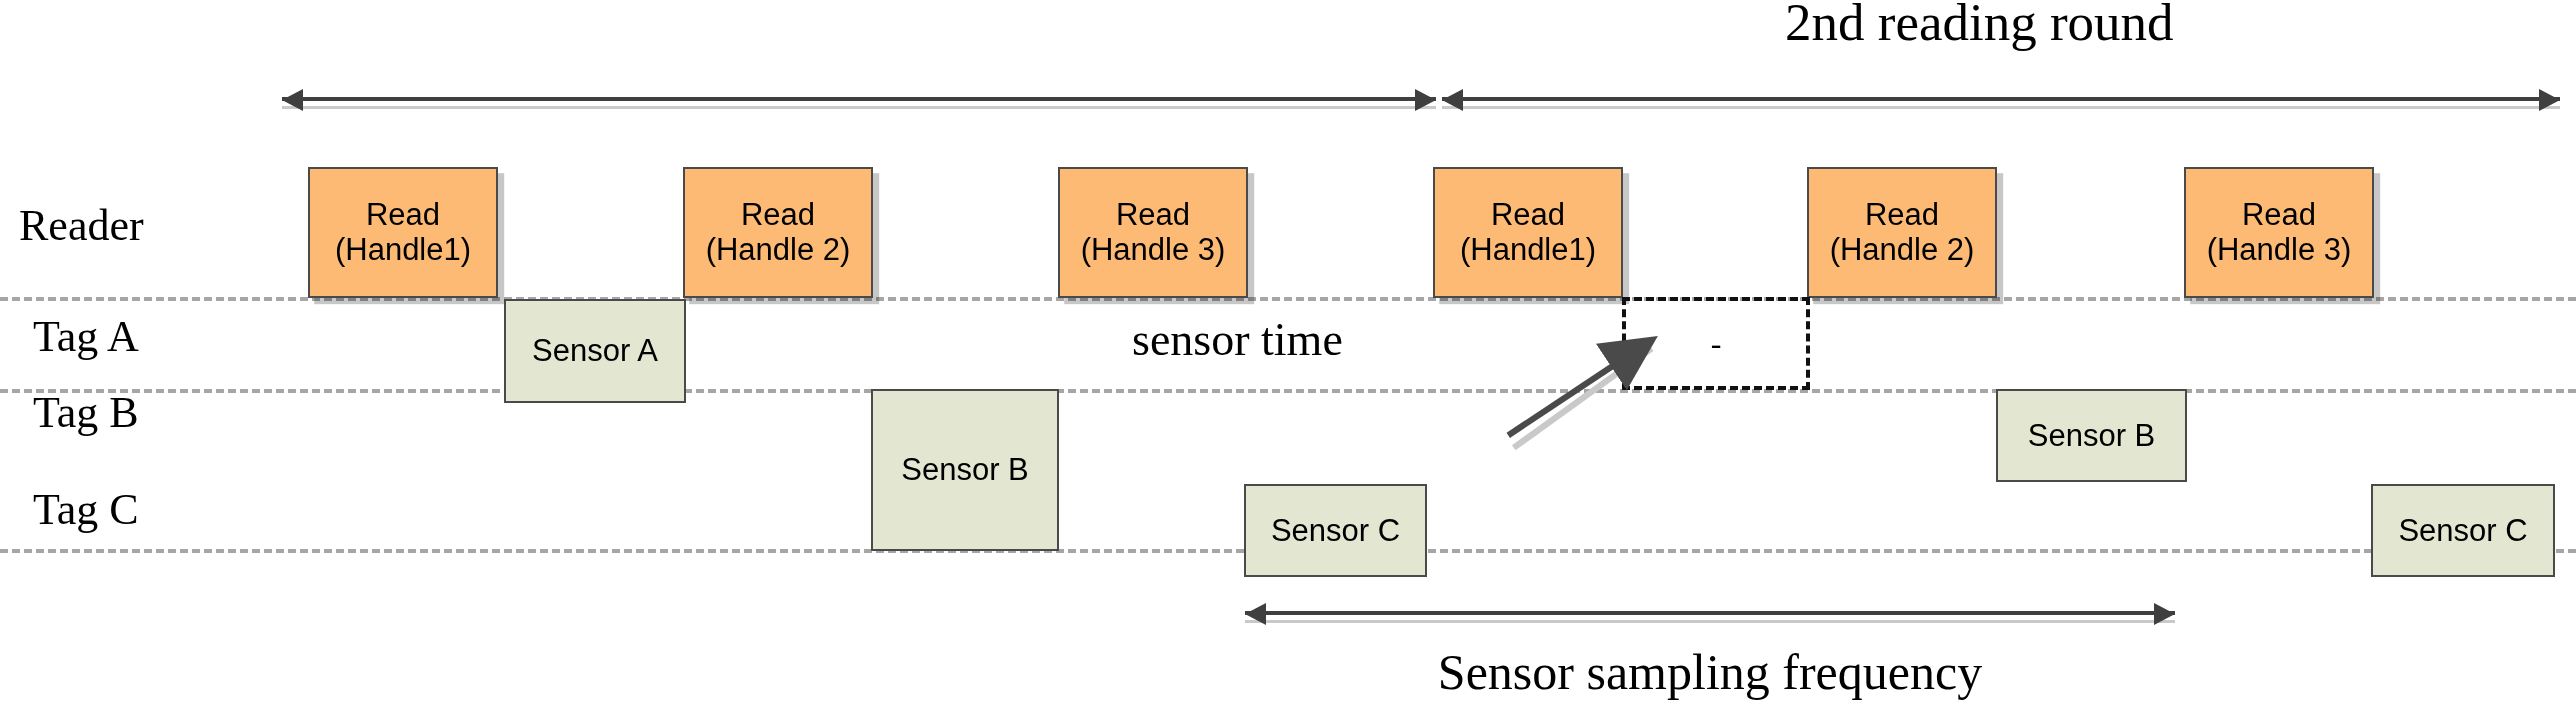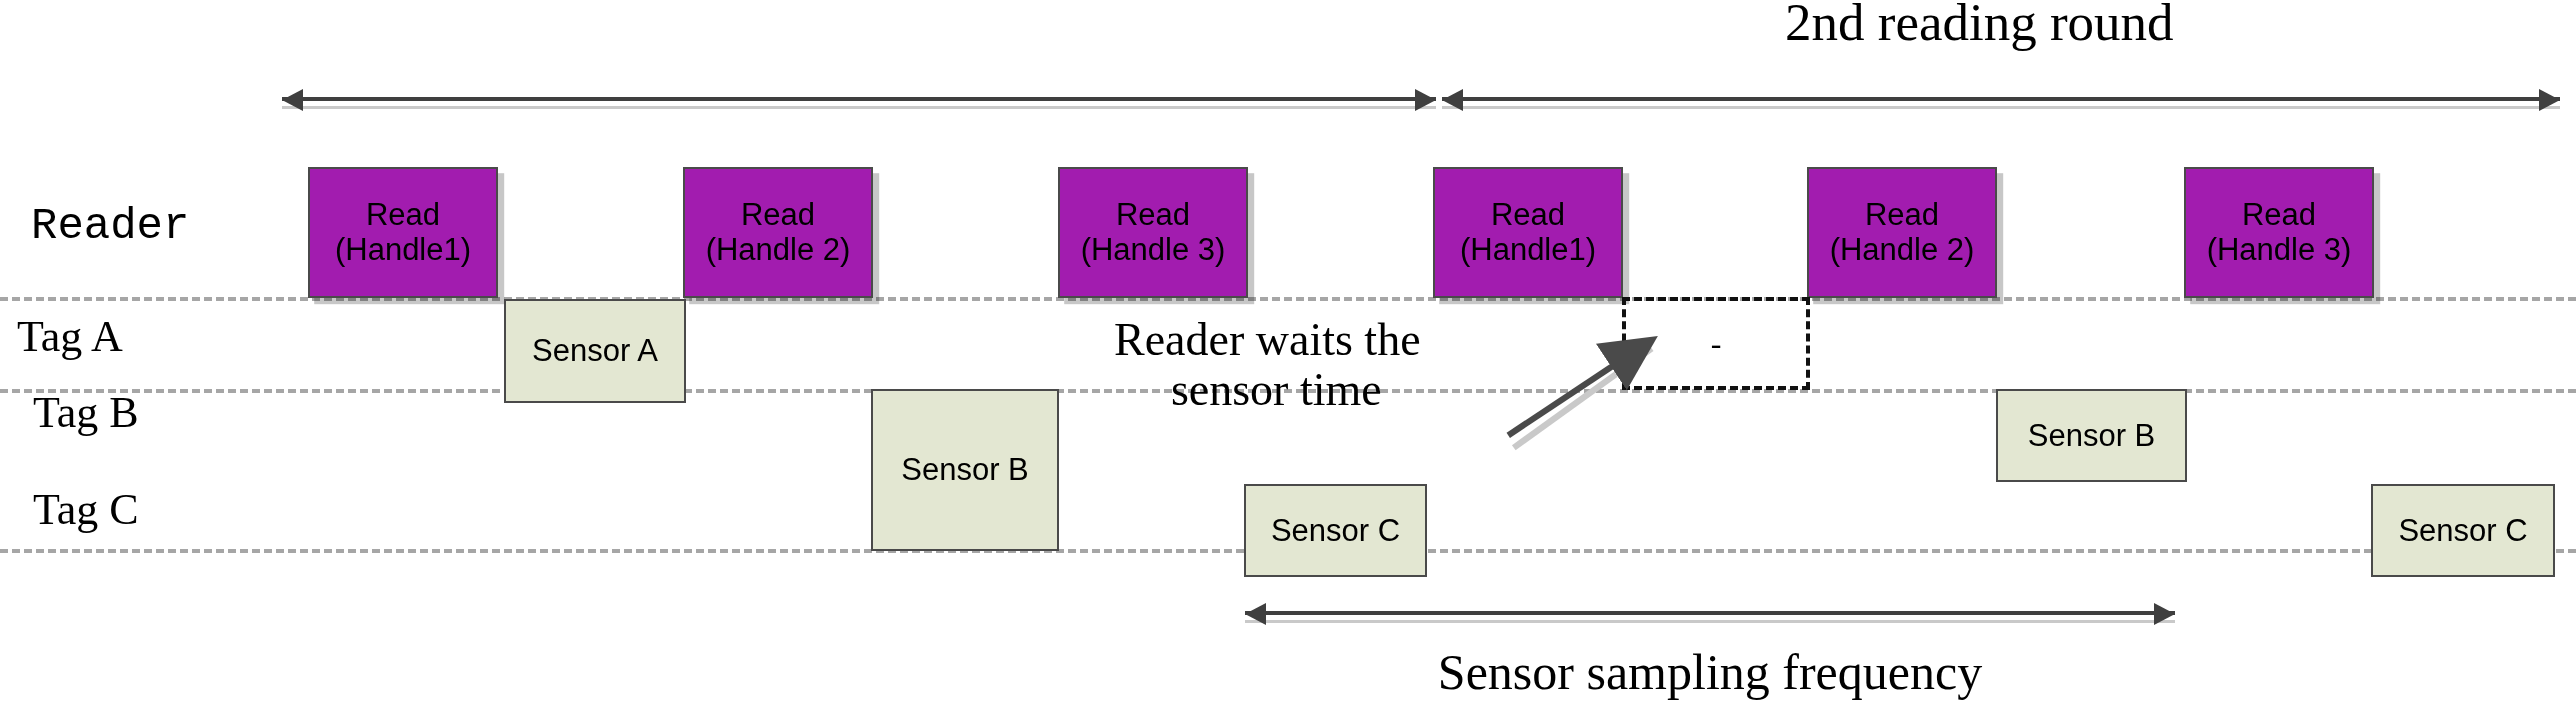--- a/index.html
+++ b/index.html
@@ -63,21 +63,21 @@
   .lane-line{
     position:absolute;
     left:0;
     height:0;
     border-top:4.2px dashed #a6a6a6;
   }
 
   
   .read-box{
     position:absolute;
-    background:#a21caf;
+    background:#fdba74;
     border:2.8px solid #4a4a4a;
     box-sizing:border-box;
     box-shadow:6.2px 6.2px 0 0 rgba(0,0,0,0.22);
     display:flex;
     flex-direction:column;
     align-items:center;
     justify-content:center;
     font-family:"Liberation Sans", sans-serif;
     font-size:31px;
     line-height:1.12;
@@ -162,22 +162,22 @@
     <div class="bar"></div>
     <div class="bar2"></div>
     <div class="head left"></div>
     <div class="head right"></div>
   </div>
 
   <div class="lane-line" style="top:297px; width:2576px;"></div>
   <div class="lane-line" style="top:389px; width:2576px;"></div>
   <div class="lane-line" style="top:549px; width:2576px;"></div>
 
-  <div class="row-label" style="left:31px; top:204px;font-family:Liberation Mono, monospace;">Reader</div>
-  <div class="row-label" style="left:17px; top:315px;">Tag A</div>
+  <div class="row-label" style="left:19px; top:204px;">Reader</div>
+  <div class="row-label" style="left:33px; top:315px;">Tag A</div>
   <div class="row-label" style="left:33px; top:391px;">Tag B</div>
   <div class="row-label" style="left:33px; top:488px;text-align:right;">Tag C</div>
 
   <div class="read-box" style="left:308px; top:167px; width:190px; height:131px;">
     <span class="l1">Read</span>
     <span class="l2">(Handle1)</span>
   </div>
 
   <div class="read-box" style="left:683px; top:167px; width:190px; height:131px;">
     <span class="l1">Read</span>
@@ -222,21 +222,20 @@
 
   <div class="sensor-box" style="left:1996px; top:389px; width:191px; height:93px;">
     <span>Sensor B</span>
   </div>
 
   <div class="sensor-box" style="left:2371px; top:484px; width:184px; height:93px;">
     <span>Sensor C</span>
   </div>
 
   <div id="wait-note" style="left:1114px; top:315px;">
-    <span class="ln ln1">Reader waits the</span>
     <span class="ln ln2">sensor time</span>
   </div>
 
   <svg id="wait-pointer" viewBox="0 0 260 190" xmlns="http://www.w3.org/2000/svg">
     <defs>
       <marker id="ahead" markerWidth="9" markerHeight="9" refX="7" refY="4.5" orient="auto" markerUnits="strokeWidth">
         <path d="M0,0 L9,4.5 L0,9 z" fill="#4a4a4a"></path>
       </marker>
     </defs>
     <line x1="18" y1="178" x2="218" y2="34" stroke="#c9c9c9" stroke-width="9"></line>

